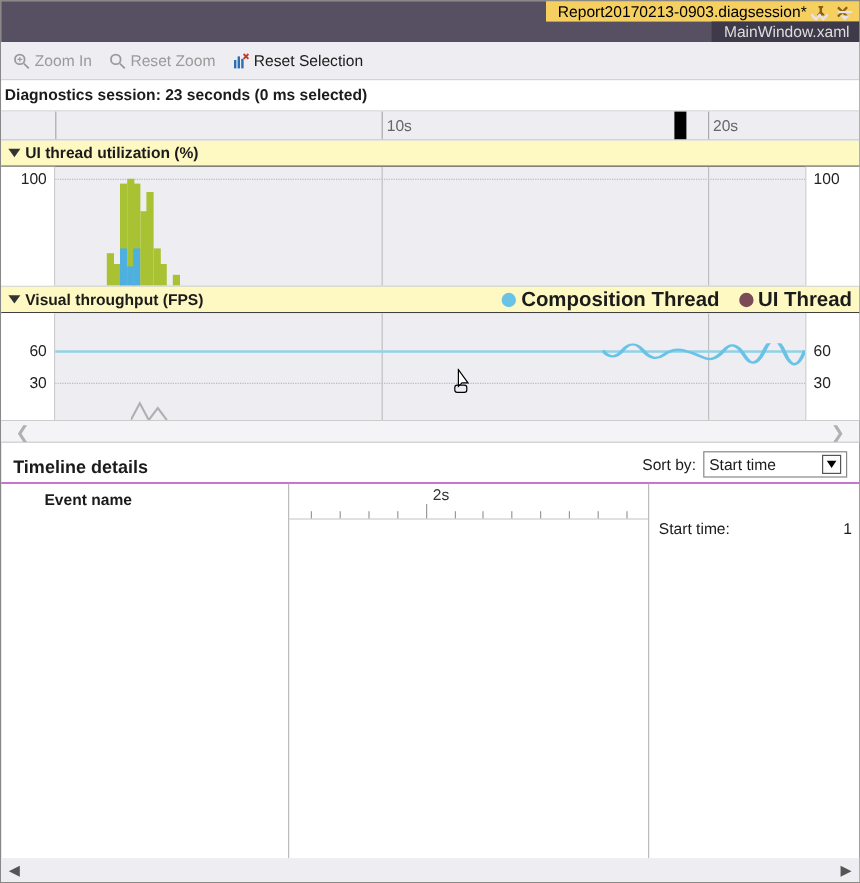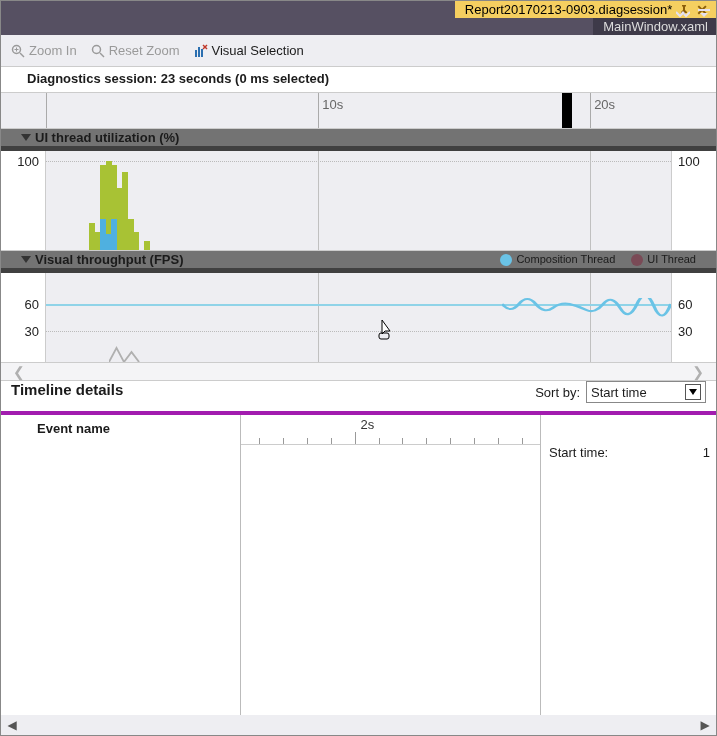--- a/index.html
+++ b/index.html
@@ -16,35 +16,35 @@
   .tabbar .right { position: absolute; right: 6px; top: 6px; color: #e6e1f0; display: flex; gap: 8px; align-items: center; }
   .rc-icon { cursor: pointer; }
 
   
   .toolbar { height: 32px; background: #eeeef2; border-bottom: 1px solid #ccc; display: flex; align-items: center; padding: 0 10px; gap: 14px; }
   .tbtn { display: flex; align-items: center; gap: 4px; color: #9a9a9a; cursor: pointer; }
   .tbtn.enabled { color: #1b1b1b; }
   .mag { width: 14px; height: 14px; }
 
   
-  .session { height: 26px; padding: 4px 26px; font-weight: 600; background: #fff; border-bottom: 1px solid #ccc; }
-
-  
-  .ruler-wrap { position: relative; height: 36px; background: #eeeef2; border-bottom: 1px solid #ccc; display: flex; }
+  .session { height: 26px; padding: 4px 3px; font-weight: 600; background: #fff; border-bottom: 1px solid #ccc; }
+
+  
+  .ruler-wrap { position: relative; height: 24px; background: #eeeef2; border-bottom: 1px solid #ccc; display: flex; }
   .ruler-gutter-l { width: 45px; }
   .ruler-gutter-r { width: 45px; }
   .ruler { flex: 1; position: relative; }
   .ruler .tick-major { position: absolute; top: 0; bottom: 0; border-left: 1px solid #aaa; }
   .ruler .tlabel { position: absolute; top: 4px; font-size: 13px; color: #666; }
   .ruler .thumb { position: absolute; top: 0; bottom: 0; width: 10px; background: #000; }
 
   
-  .section-head { height: 22px; background: #737373; display: flex; align-items: center; padding: 0 20px; font-weight: 600; gap: 4px; border-bottom: 5px solid #404040; }
+  .section-head { height: 22px; background: #fef9c3; display: flex; align-items: center; padding: 0 6px; font-weight: 600; gap: 4px; border-bottom: 1px solid #404040; }
   .tri { width: 0; height: 0; border-left: 5px solid transparent; border-right: 5px solid transparent; border-top: 7px solid #333; cursor: pointer; }
-  .legend { margin-left: auto; display: flex; gap: 16px; font-weight: 400; font-size: 11px; align-items: flex-start; }
+  .legend { margin-left: auto; display: flex; gap: 16px; font-weight: 700; font-size: 17px; align-items: flex-start; }
   .legdot { width: 12px; height: 12px; border-radius: 50%; display: inline-block; margin-right: 4px; vertical-align: middle; }
 
   
   .chart-row { height: 100px; display: flex; background: #eeeef2; border-bottom: 1px solid #ccc; }
   .chart-row.short { height: 90px; }
   .axis-l, .axis-r { width: 45px; position: relative; background: #fff; }
   .axis-l { border-right: 1px solid #ccc; }
   .axis-r { border-left: 1px solid #ccc; }
   .axis-label { position: absolute; right: 6px; font-size: 13px; color: #222; transform: translateY(-50%); }
   .axis-r .axis-label { left: 6px; right: auto; }
@@ -60,21 +60,21 @@
   
   .fps-line { position: absolute; left: 0; right: 0; height: 1.5px; background: #8fd3e8; }
   .fps-wiggle { position: absolute; }
   .fps-spike { position: absolute; bottom: 0; }
 
   
   .hscroll-thin { height: 18px; background: #f4f4f6; display: flex; align-items: center; justify-content: space-between; padding: 0 12px; border-bottom: 1px solid #ccc; }
   .chev { color: #b0b0b0; font-size: 14px; cursor: pointer; user-select: none; }
 
   
-  .details-head { height: 34px; display: flex; align-items: flex-start; padding: 0 10px 20px 10px; border-bottom: 4px solid #a21caf; }
+  .details-head { height: 34px; display: flex; align-items: flex-end; padding: 0 10px 4px 10px; border-bottom: 1px solid #a21caf; }
   .details-head .title { font-weight: 600; font-size: 15px; }
   .sortwrap { margin-left: auto; display: flex; align-items: center; gap: 6px; }
   .select { border: 1px solid #888; height: 22px; width: 120px; padding: 0 4px; background: #fff; display: flex; align-items: center; justify-content: space-between; cursor: pointer; }
   .select .dd { border: 1px solid #555; width: 16px; height: 16px; display: flex; align-items: center; justify-content: center; }
   .dd-tri { width:0; height:0; border-left:4px solid transparent; border-right:4px solid transparent; border-top:6px solid #000; }
 
   
   .details-body { flex: 1; display: flex; min-height: 0; position: relative; }
   .col-left { width: 240px; border-right: 1px solid #bbb; }
   .col-left .head { padding: 6px 36px; font-weight: 600; border-bottom: 0; }
@@ -144,21 +144,21 @@
       <span>Reset Zoom</span>
     </div>
     <div class="tbtn enabled">
       <svg class="mag" viewBox="0 0 14 14">
           <rect x="1" y="6" width="2" height="7" fill="#2b6fb0"></rect>
           <rect x="4" y="3" width="2" height="10" fill="#2b6fb0"></rect>
           <rect x="7" y="5" width="2" height="8" fill="#2b6fb0"></rect>
           <line x1="9" y1="1" x2="13" y2="5" stroke="#c0392b" stroke-width="1.5"></line>
           <line x1="13" y1="1" x2="9" y2="5" stroke="#c0392b" stroke-width="1.5"></line>
         </svg>
-      <span>Visual Selection</span>
+      <span>Reset Selection</span>
     </div>
   </div>
 
   <div class="session">Diagnostics session: 23 seconds (0 ms selected)</div>
 
   <div class="ruler-wrap">
     <div class="ruler-gutter-l"></div>
     <div class="ruler">
       <div class="tick-major" style="left:0"></div>
       <div class="tick-major" style="left:43.5%"></div>

